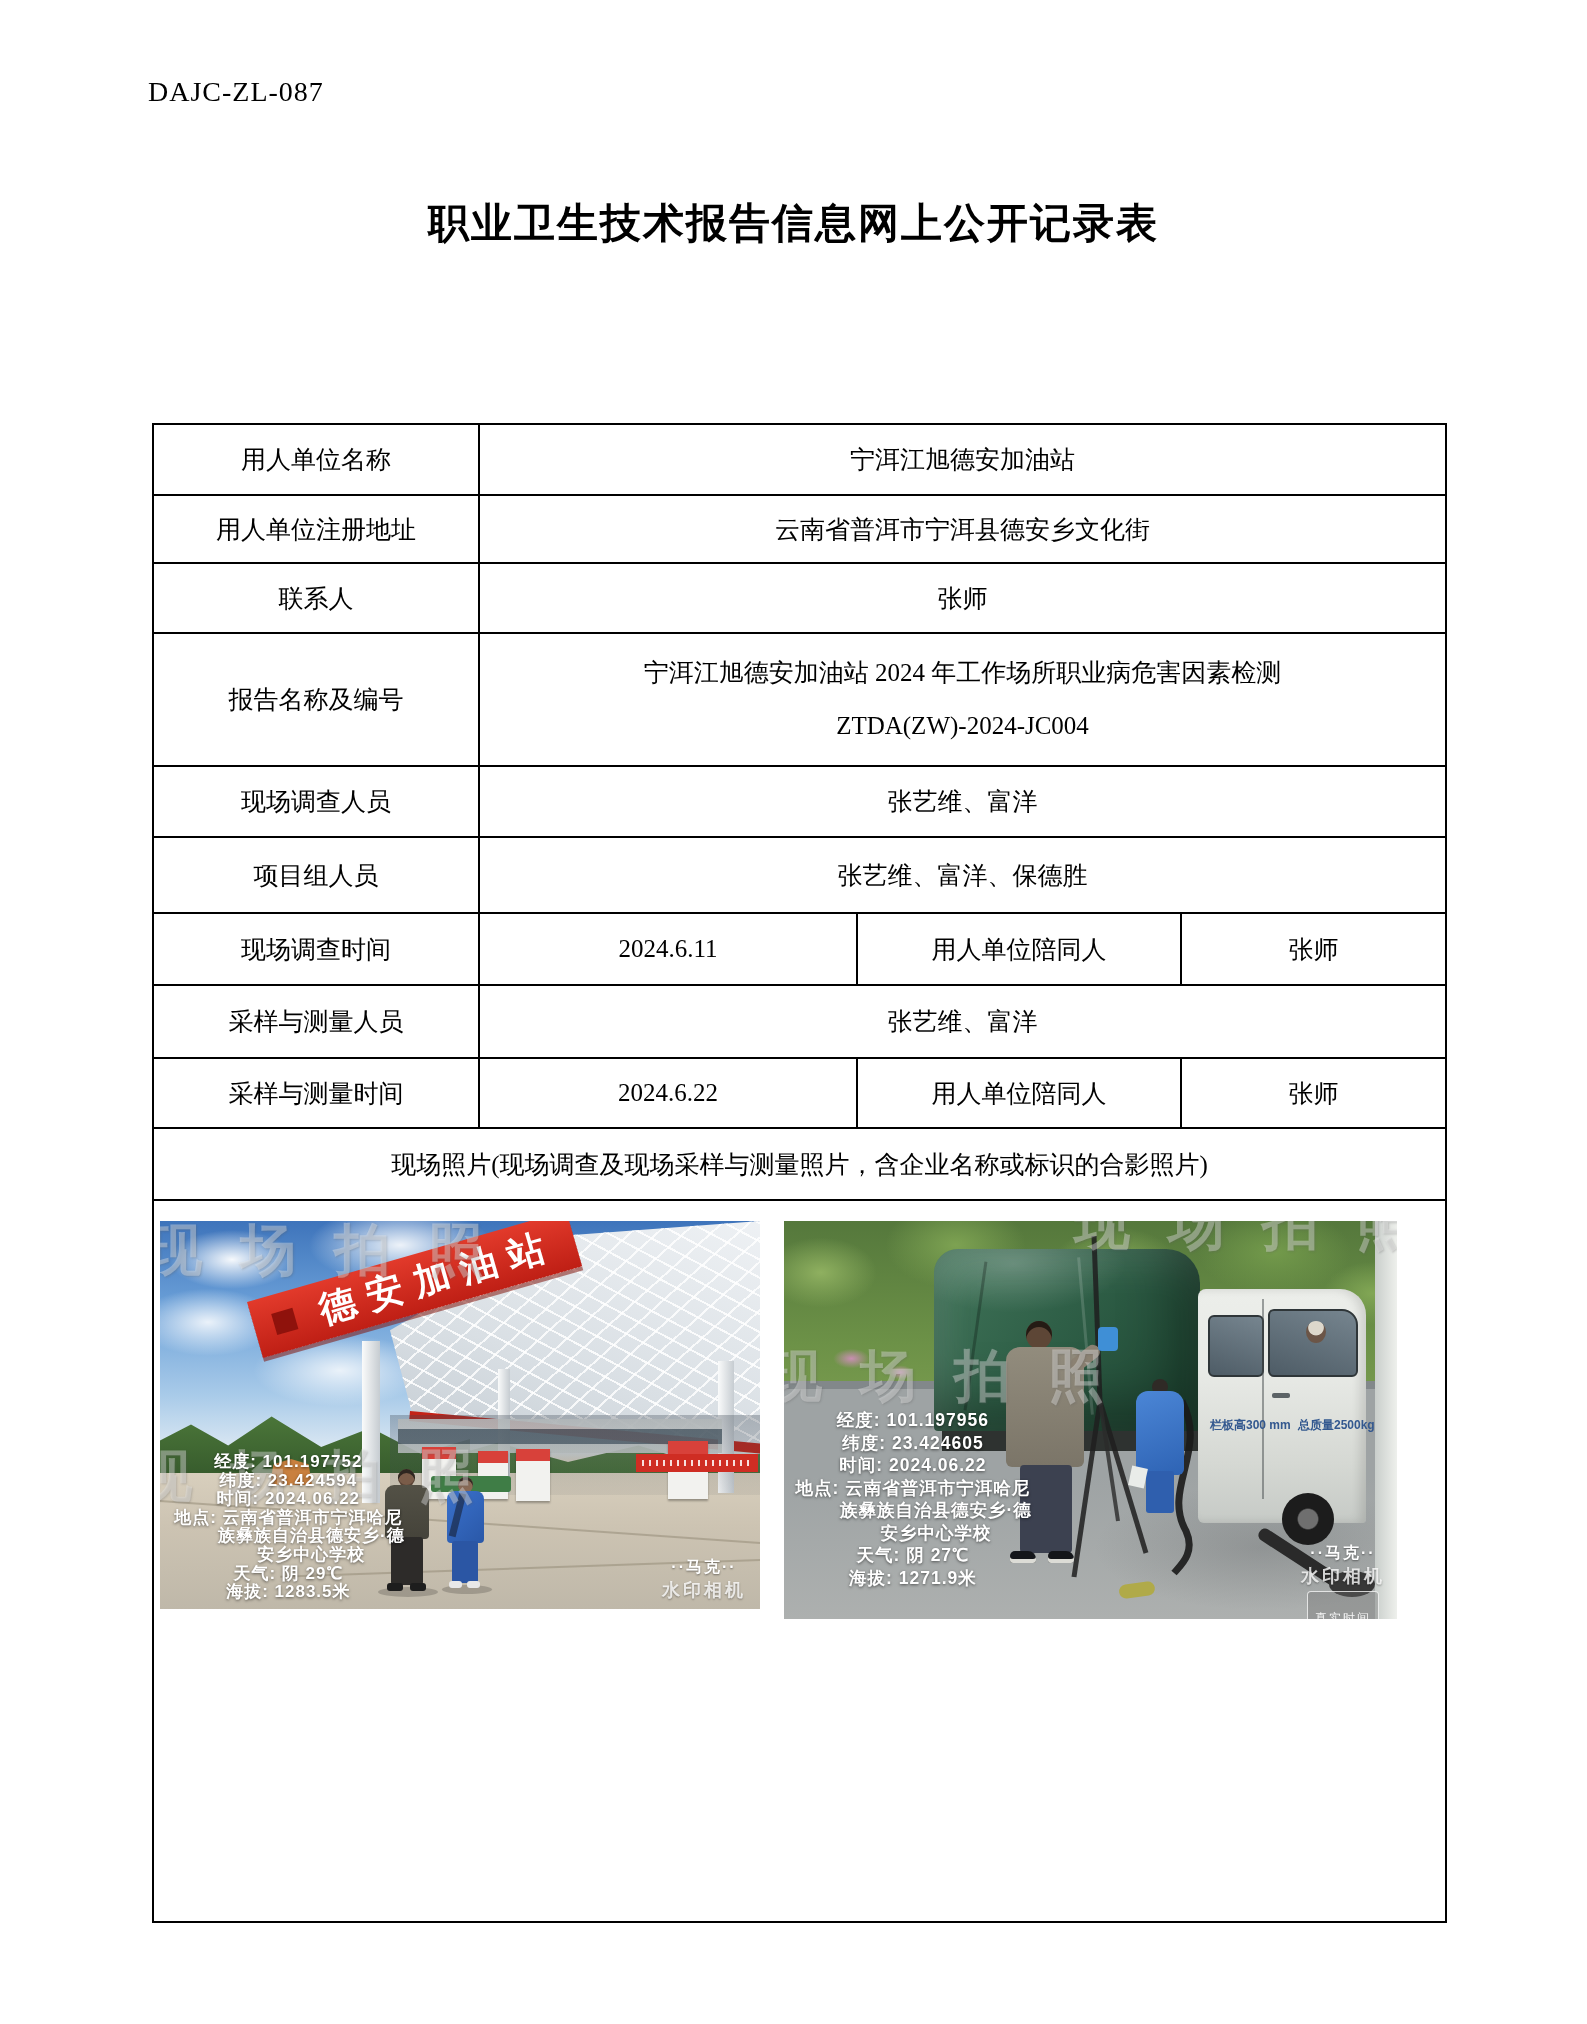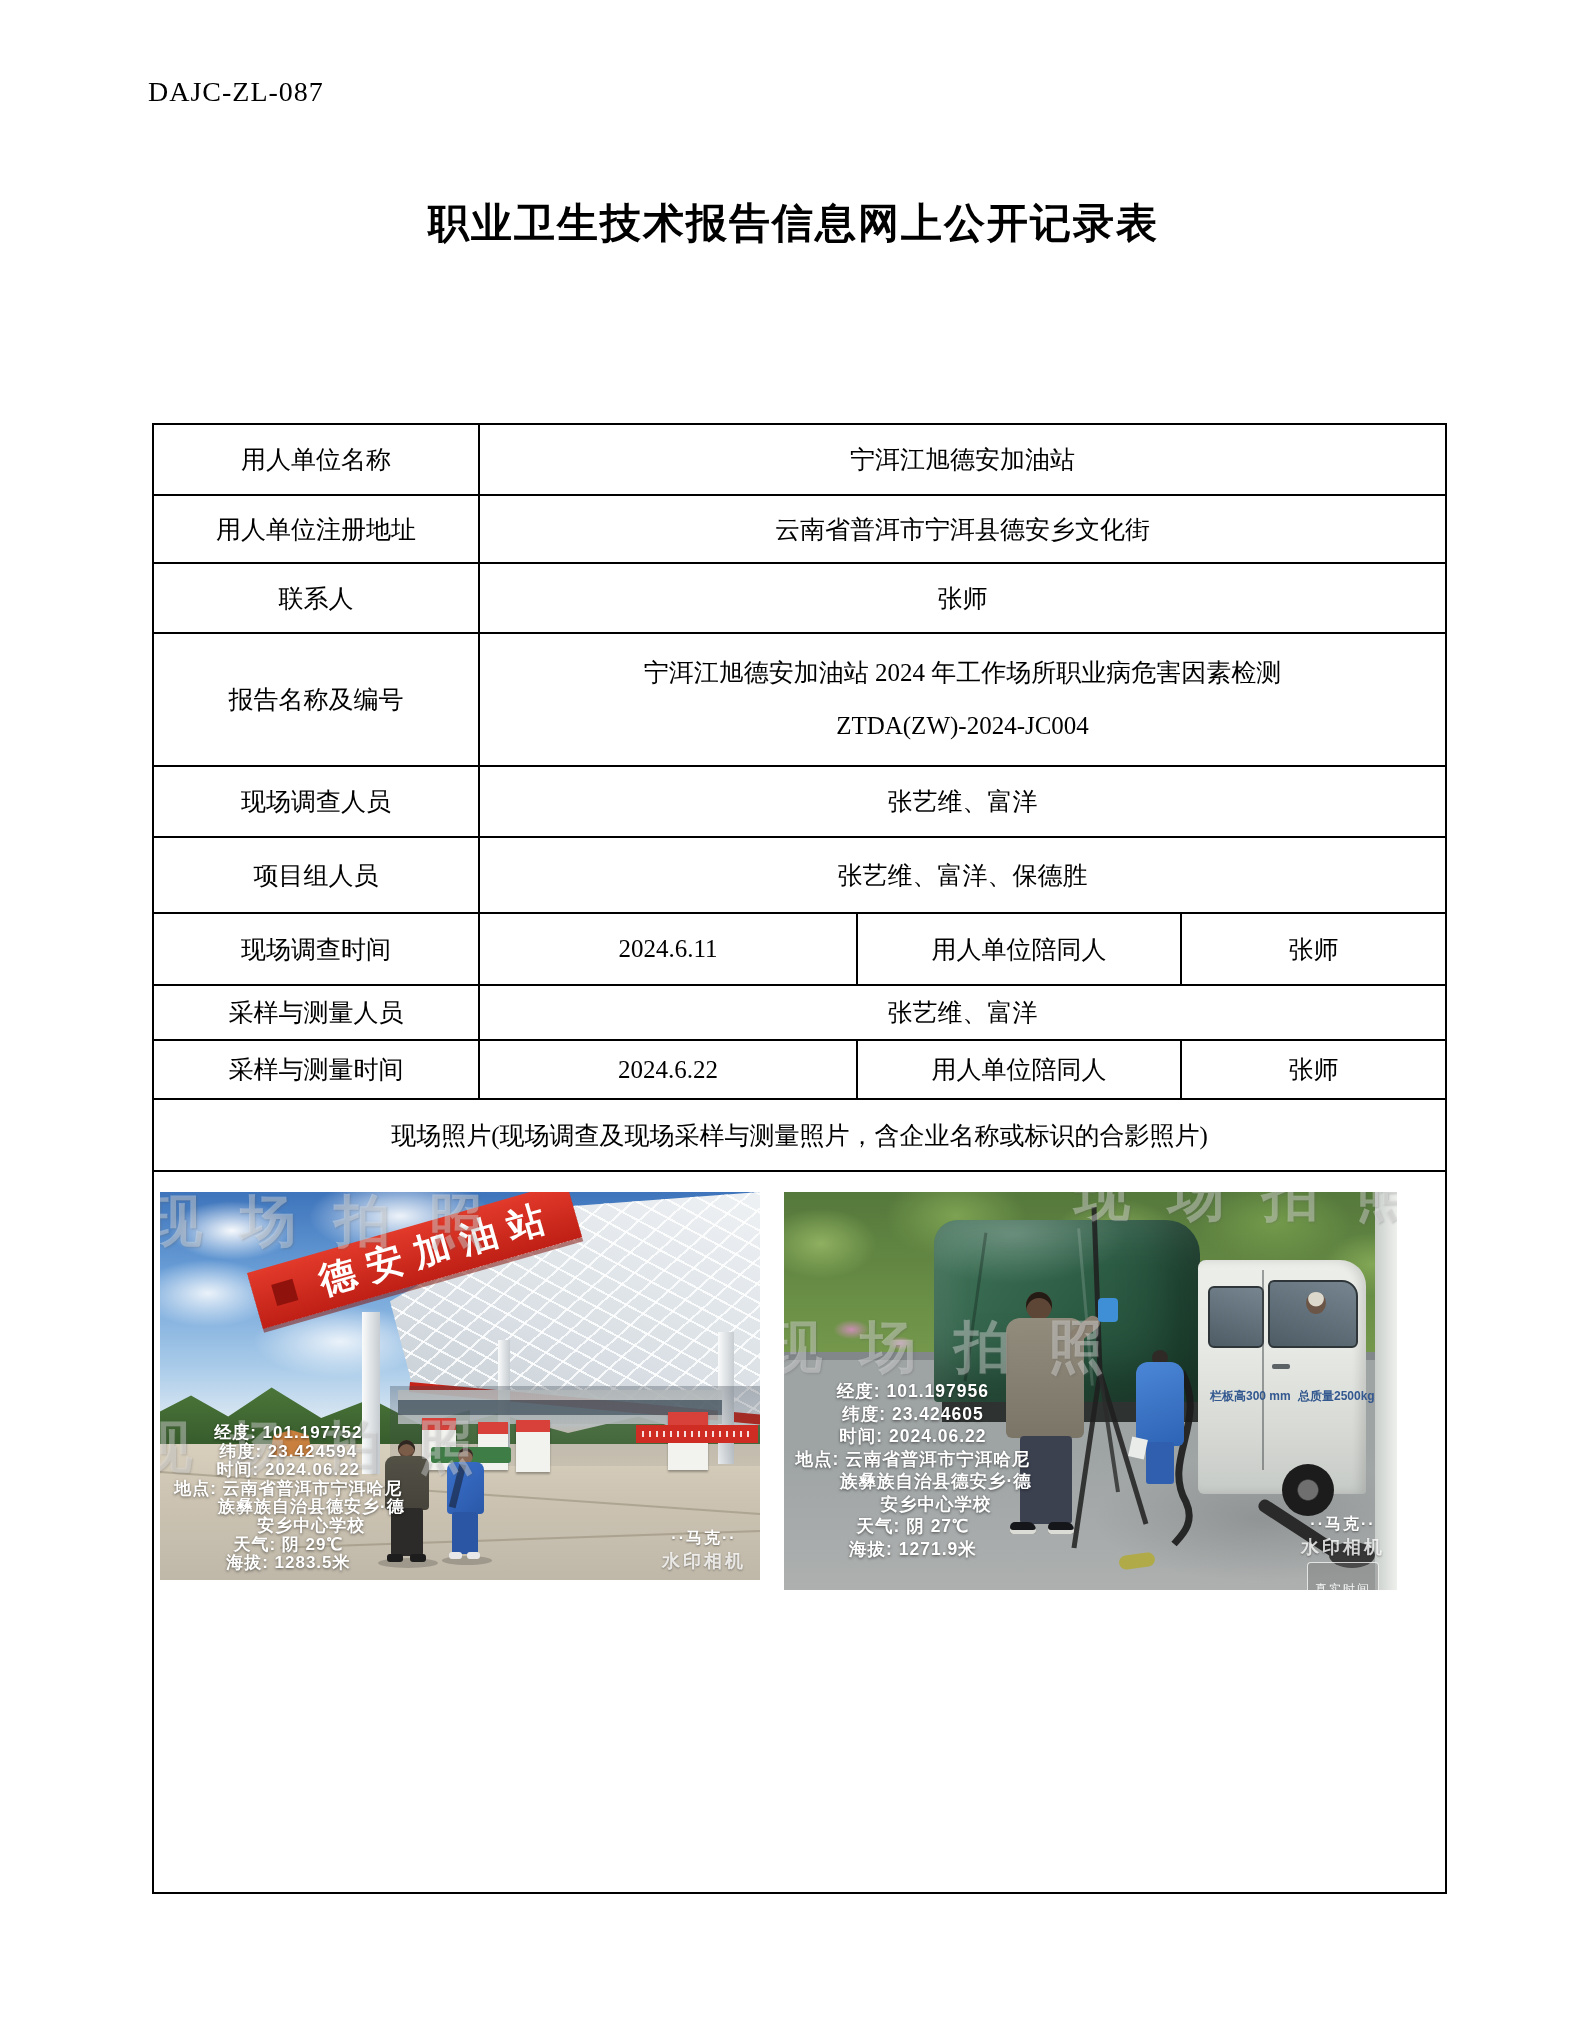--- a/index.html
+++ b/index.html
@@ -221,25 +221,25 @@
       <tr style="height:76px">
         <td>项目组人员</td>
         <td colspan="3">张艺维、富洋、保德胜</td>
       </tr>
       <tr style="height:72px">
         <td>现场调查时间</td>
         <td>2024.6.11</td>
         <td>用人单位陪同人</td>
         <td>张师</td>
       </tr>
-      <tr style="height:55px">
+      <tr style="height:73px">
         <td>采样与测量人员</td>
         <td colspan="3">张艺维、富洋</td>
       </tr>
-      <tr style="height:59px">
+      <tr style="height:70px">
         <td>采样与测量时间</td>
         <td>2024.6.22</td>
         <td>用人单位陪同人</td>
         <td>张师</td>
       </tr>
       <tr style="height:72px">
         <td colspan="4" class="cap">现场照片(现场调查及现场采样与测量照片，含企业名称或标识的合影照片)</td>
       </tr>
       <tr style="height:722px">
         <td colspan="4" class="photos-cell">

